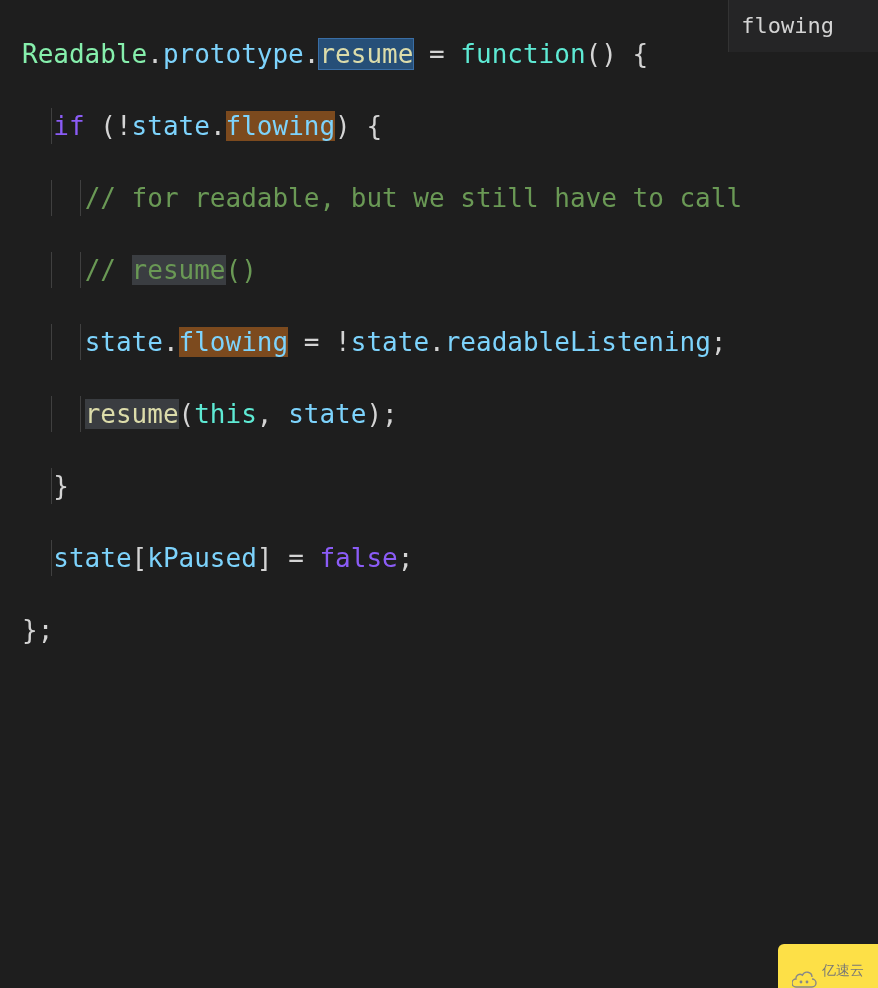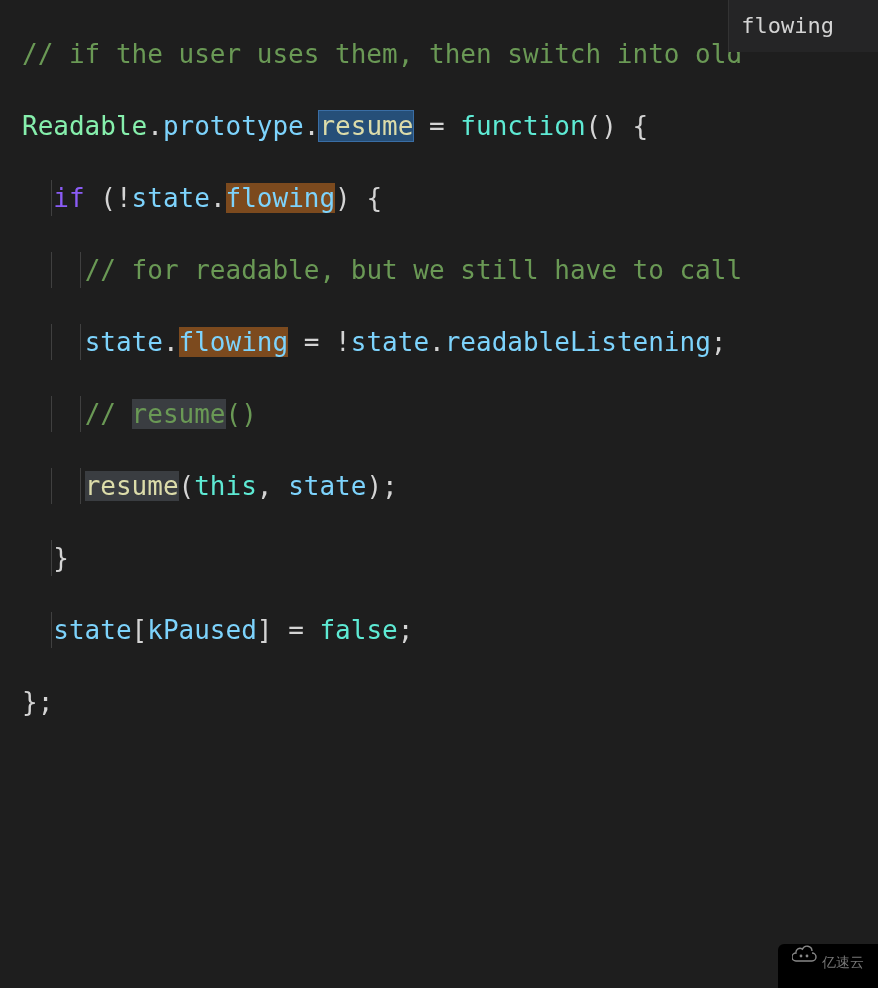--- a/index.html
+++ b/index.html
@@ -32,21 +32,21 @@
 
   
   .cm { color: #6a9955; }
   .k  { color: #8b5cf6; }
   .kw { color: #5eead4; }
   .ty { color: #86efac; }
   .fn { color: #dcdcaa; }
   .v  { color: #7dd3fc; }
   .p  { color: #d4d4d4; }
   .s  { color: #ce9178; }
-  .const { color: #5eead4; }
+  .const { color: #8b5cf6; }
 
   
   .hl-sel { background: #264f78; border: 1px solid #3a6ea5; margin: -1px; }
   .hl-word { background: #3a3d41; }
   .hl-flow { background: #7c4a1e; }
 
   
   .tooltip {
     position: absolute;
     top: 0;
@@ -58,41 +58,40 @@
     font-size: 22px;
   }
 
   
   .watermark {
     position: absolute;
     right: 0;
     bottom: 0;
     width: 100px;
     height: 44px;
-    background: #000000;
+    background: #fde047;
     display: flex;
-    align-items: flex-start;
+    align-items: flex-end;
     justify-content: center;
     border-top-left-radius: 6px;
     color: #777;
     font-family: sans-serif;
     font-size: 14px;
   }
   .watermark svg { margin-right: 4px; }
 </style>
 </head>
 <body>
 
 <div class="editor">
-<div class="line"><span class="cm">// if the user uses them, then switch into old</span></div>
 <div class="line"><span class="ty">Readable</span><span class="p">.</span><span class="v">prototype</span><span class="p">.</span><span class="fn hl-sel">resume</span><span class="p"> = </span><span class="kw">function</span><span class="p">() {</span></div>
 <div class="line"><span class="g1 indent-guide"></span>  <span class="k">if</span><span class="p"> (!</span><span class="v">state</span><span class="p">.</span><span class="v hl-flow">flowing</span><span class="p">) {</span></div>
 <div class="line"><span class="g1 indent-guide"></span><span class="g2 indent-guide"></span>    <span class="cm">// for readable, but we still have to call</span></div>
+<div class="line"><span class="g1 indent-guide"></span><span class="g2 indent-guide"></span>    <span class="cm"><span>// </span><span class="hl-word">resume</span><span>()</span></span></div>
 <div class="line"><span class="g1 indent-guide"></span><span class="g2 indent-guide"></span>    <span class="v">state</span><span class="p">.</span><span class="v hl-flow">flowing</span><span class="p"> = !</span><span class="v">state</span><span class="p">.</span><span class="v">readableListening</span><span class="p">;</span></div>
-<div class="line"><span class="g1 indent-guide"></span><span class="g2 indent-guide"></span>    <span class="cm"><span>// </span><span class="hl-word">resume</span><span>()</span></span></div>
 <div class="line"><span class="g1 indent-guide"></span><span class="g2 indent-guide"></span>    <span class="fn hl-word">resume</span><span class="p">(</span><span class="kw">this</span><span class="p">, </span><span class="v">state</span><span class="p">);</span></div>
 <div class="line"><span class="g1 indent-guide"></span>  <span class="p">}</span></div>
 <div class="line"><span class="g1 indent-guide"></span>  <span class="v">state</span><span class="p">[</span><span class="v">kPaused</span><span class="p">] = </span><span class="const">false</span><span class="p">;</span></div>
 <div class="line"><span class="p">};</span></div>
 
 
 
 
 
 

